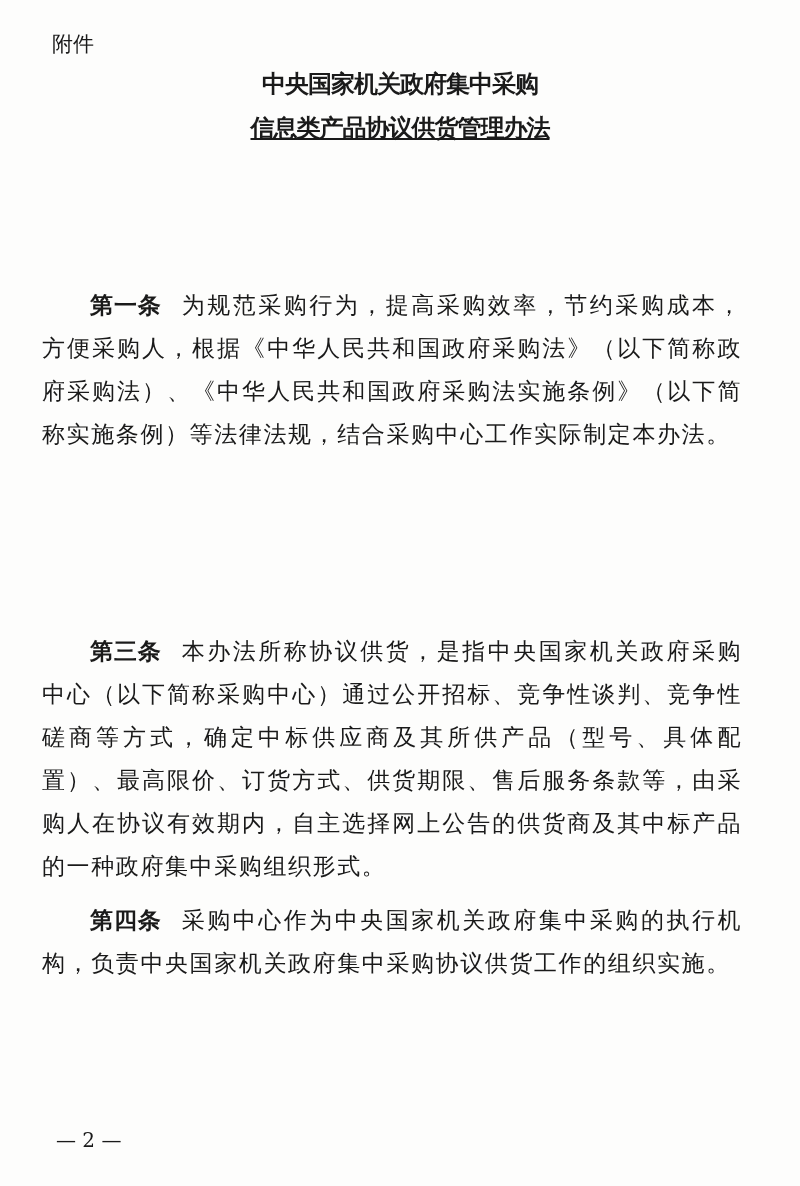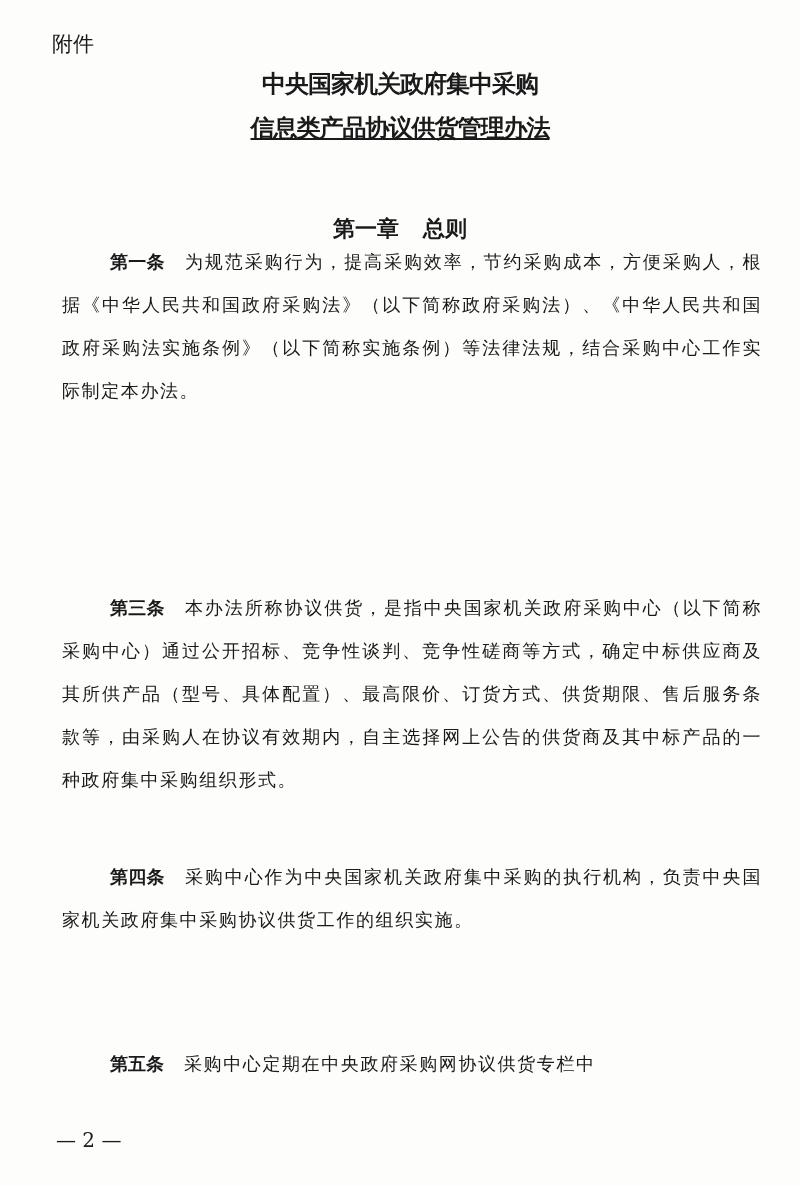--- a/index.html
+++ b/index.html
@@ -21,59 +21,54 @@
     letter-spacing: -1px;
   }
   .title.l1 { top: 68px; }
   .title.l2 { top: 112px; text-decoration: underline; }
   .chapter {
     position: absolute; left: 0; width: 800px; text-align: center;
     font-family: "DejaVu Sans", sans-serif; font-weight: bold; font-size: 22px;
   }
   .chapter .gap { display: inline-block; width: 24px; }
   .para {
-    position: absolute; left: 62px; width: 700px;
-    font-size: 18px; line-height: 43px;
+    position: absolute; left: 42px; width: 700px;
+    font-size: 23px; line-height: 43px;
     text-align: justify; text-align-last: left;
     letter-spacing: 1.6px;
+    margin-top: 44px;
   }
   .para .art {
     font-family: "DejaVu Sans", sans-serif; font-weight: bold;
     margin-left: 48px; margin-right: 20px; letter-spacing: 0;
   }
   .footer {
     position: absolute; left: 56px; top: 1128px;
     font-size: 20px;
   }
 </style>
 </head>
 <body>
 
 <div class="page">
   <div class="attachment">附件</div>
 
   <div class="title l1">中央国家机关政府集中采购</div>
   <div class="title l2">信息类产品协议供货管理办法</div>
 
-  <div class="chapter" style="top:214px;">
-    <span>第一章</span><span class="gap"></span><span>总则</span>
-  </div>
 
   <div class="para" style="top:240px;">
     <span class="art">第一条</span><span>为规范采购行为，提高采购效率，节约采购成本，方便采购人，根据《中华人民共和国政府采购法》（以下简称政府采购法）、《中华人民共和国政府采购法实施条例》（以下简称实施条例）等法律法规，结合采购中心工作实际制定本办法。</span>
   </div>
 
 
   <div class="para" style="top:855px;">
     <span class="art">第四条</span><span>采购中心作为中央国家机关政府集中采购的执行机构，负责中央国家机关政府集中采购协议供货工作的组织实施。</span>
   </div>
 
   <div class="para" style="top:586px;">
     <span class="art">第三条</span><span>本办法所称协议供货，是指中央国家机关政府采购中心（以下简称采购中心）通过公开招标、竞争性谈判、竞争性磋商等方式，确定中标供应商及其所供产品（型号、具体配置）、最高限价、订货方式、供货期限、售后服务条款等，由采购人在协议有效期内，自主选择网上公告的供货商及其中标产品的一种政府集中采购组织形式。</span>
   </div>
 
 
-  <div class="para" style="top:1042px;">
-    <span class="art">第五条</span><span>采购中心定期在中央政府采购网协议供货专栏中</span>
-  </div>
 
   <div class="footer">— 2 —</div>
 </div>
 
 </body></html>

